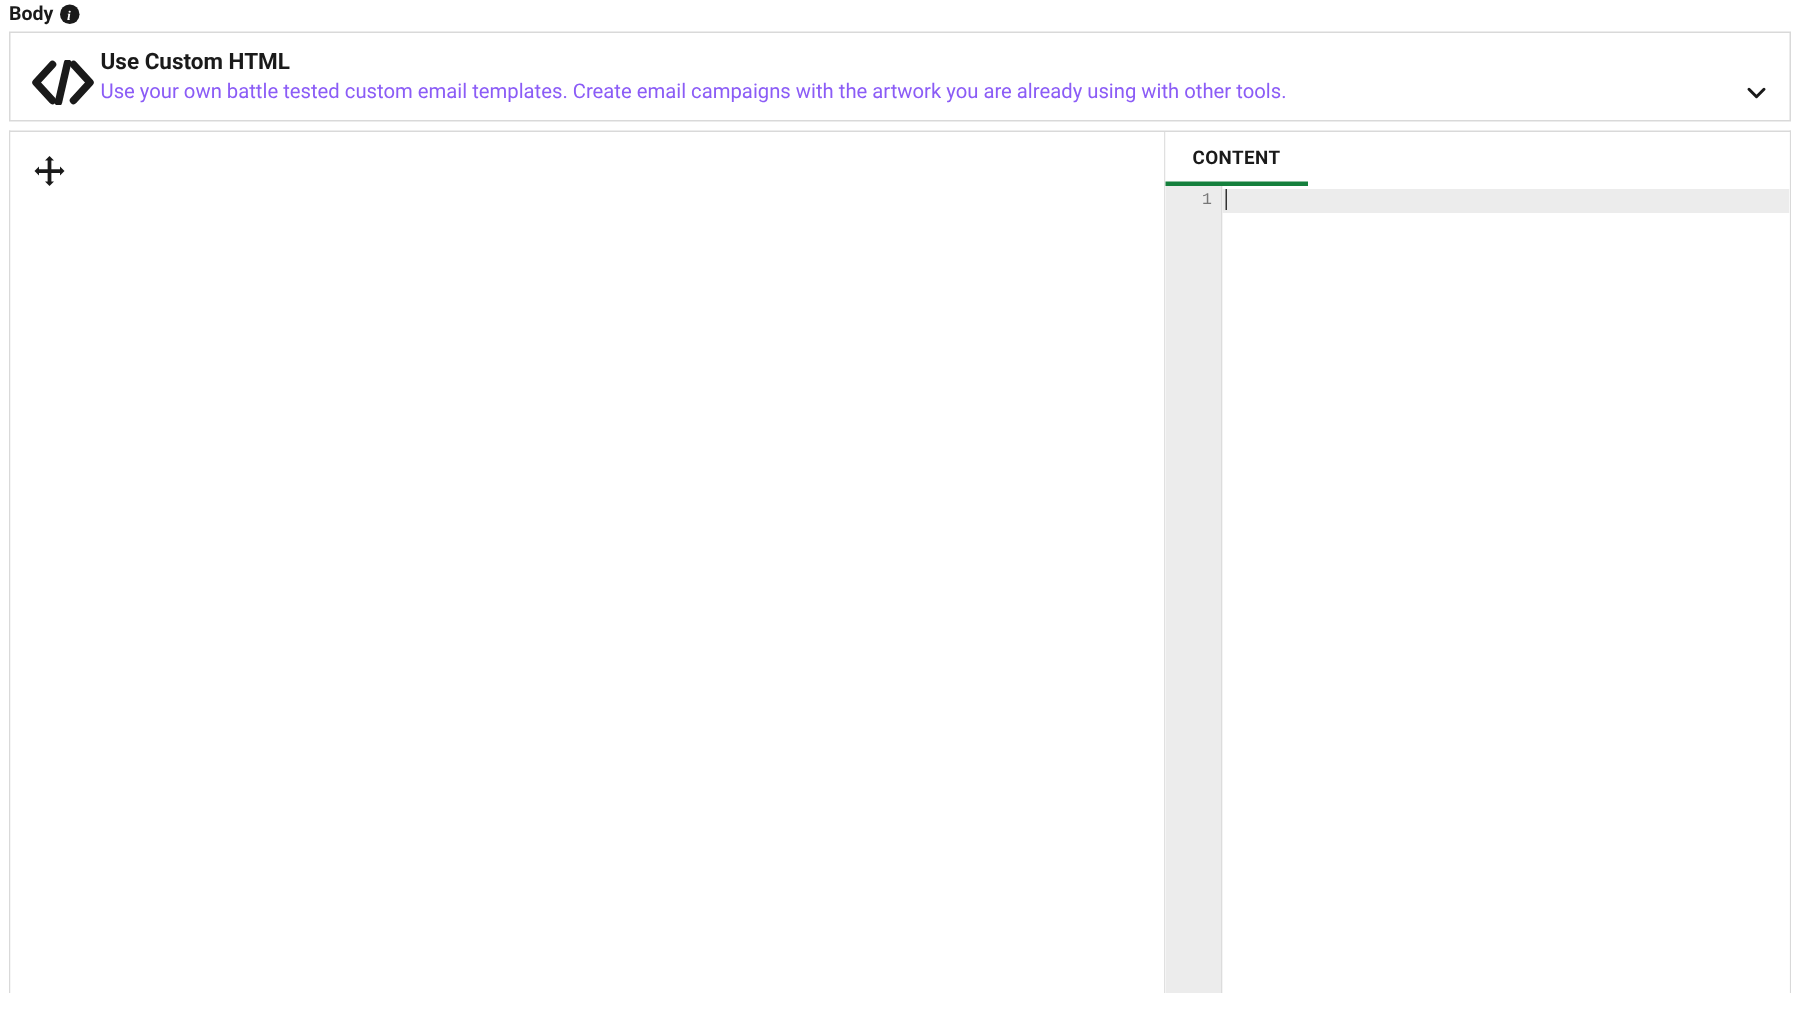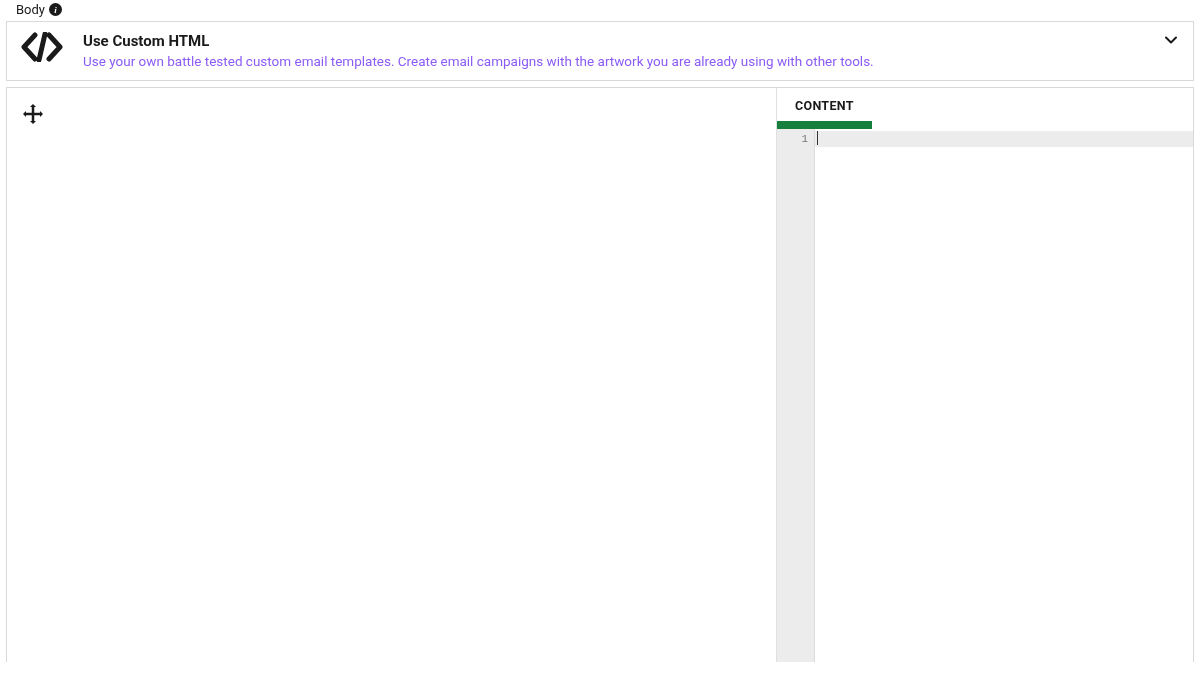--- a/index.html
+++ b/index.html
@@ -16,47 +16,46 @@
       height: 675px;
       overflow: hidden;
     }
     .body-label-row {
       display: flex;
       align-items: center;
       gap: 4px;
       padding: 2px 6px 4px 6px;
     }
     .body-label {
-      font-weight: 400;
+      font-weight: 700;
       font-size: 13px;
       color: #1a1a1a;
-      margin-left: 10px;
     }
     .info-icon {
       display: inline-flex;
       align-items: center;
       justify-content: center;
       width: 13px;
       height: 13px;
       border-radius: 50%;
       background: #1a1a1a;
       color: #fff;
       font-size: 9px;
       font-weight: 700;
       font-style: italic;
       font-family: Georgia, serif;
       cursor: pointer;
     }
     .card {
       border: 1px solid #d9d9d9;
       margin: 0 6px;
       display: flex;
-      align-items: flex-start;
+      align-items: flex-end;
       padding: 10px 14px;
-      gap: 20px;
+      gap: 4px;
       cursor: pointer;
     }
     .code-icon {
       flex: 0 0 auto;
       display: flex;
       align-items: center;
       justify-content: center;
     }
     .card-text {
       flex: 1 1 auto;
@@ -105,21 +104,21 @@
     .tab-bar {
       display: flex;
       background: #fff;
     }
     .tab {
       padding: 10px 18px 8px 18px;
       font-weight: 700;
       font-size: 12.5px;
       letter-spacing: 0.3px;
       color: #1a1a1a;
-      border-bottom: 8px solid #15803d;
+      border-bottom: 3px solid #15803d;
       cursor: pointer;
     }
     .code-editor {
       flex: 1 1 auto;
       display: flex;
       font-family: "Courier New", monospace;
       font-size: 12px;
       background: #fff;
       overflow: hidden;
     }

